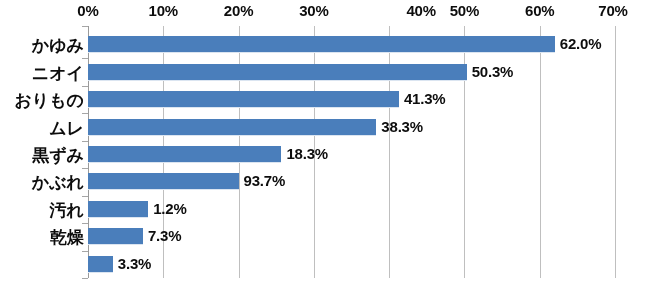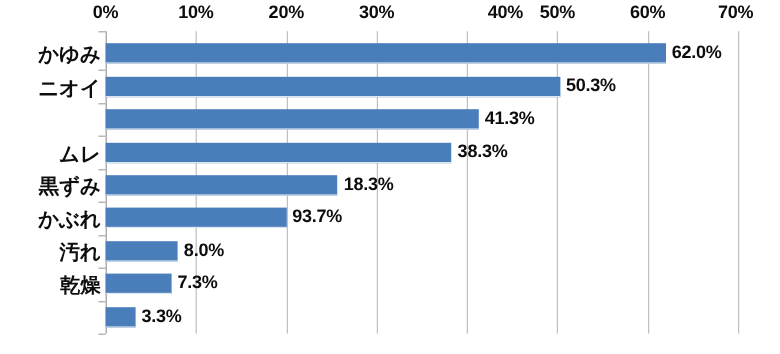--- a/index.html
+++ b/index.html
@@ -119,20 +119,21 @@
       <div class="xtick-label" style="left: 313.857px;">30%</div>
       <div class="xtick-label" style="left: 389.143px; margin-left: 32px;">40%</div>
       <div class="xtick-label" style="left: 464.429px;">50%</div>
       <div class="xtick-label" style="left: 539.714px;">60%</div>
       <div class="xtick-label" style="left: 613px;">70%</div>
     </div>
 
   <div id="yaxis-labels">
       <div class="cat-label" style="top: 6.22222px; margin-left: 43px;">かゆみ</div>
       <div class="cat-label" style="top: 33.6667px;">ニオイ</div>
+      <div class="cat-label" style="top: 61.1111px;">おりもの</div>
       <div class="cat-label" style="top: 88.5556px;">ムレ</div>
       <div class="cat-label" style="top: 116px;">黒ずみ</div>
       <div class="cat-label" style="top: 143.444px;">かぶれ</div>
       <div class="cat-label" style="top: 198.333px;">乾燥</div>
       <div class="cat-label" style="top: 170.889px;">汚れ</div>
     </div>
 
   <div id="plot">
     <div id="yaxis-line"></div>
   <div class="gridline" style="left: 75.2857px;"></div>
@@ -153,21 +154,21 @@
       <div class="bar" style="top: 87.5556px; width: 288.344px; height: 16px; background: rgb(74, 126, 187);"></div>
       <div class="bar-value" style="left: 293.344px; top: 86.5556px;">38.3%</div>
       <div class="ytick" style="top: 82.3333px;"></div>
       <div class="bar" style="top: 115px; width: 193.484px; height: 16px; background: rgb(74, 126, 187);"></div>
       <div class="bar-value" style="left: 198.484px; top: 114px;">18.3%</div>
       <div class="ytick" style="top: 109.778px;"></div>
       <div class="bar" style="top: 142.444px; width: 150.571px; height: 16px; background: rgb(74, 126, 187);"></div>
       <div class="bar-value" style="left: 155.571px; top: 141.444px;">93.7%</div>
       <div class="ytick" style="top: 137.222px;"></div>
       <div class="bar" style="top: 169.889px; width: 60.2286px; height: 16px; background: rgb(74, 126, 187);"></div>
-      <div class="bar-value" style="left: 65.2286px; top: 168.889px;">8.0%</div>
+      <div class="bar-value" style="left: 65.2286px; top: 168.889px;">1.2%</div>
       <div class="ytick" style="top: 164.667px;"></div>
       <div class="bar" style="top: 197.333px; width: 54.9586px; height: 16px; background: rgb(74, 126, 187);"></div>
       <div class="bar-value" style="left: 59.9586px; top: 196.333px;">7.3%</div>
       <div class="ytick" style="top: 192.111px;"></div>
       <div class="bar" style="top: 224.778px; width: 24.8443px; height: 16px; background: rgb(74, 126, 187);"></div>
       <div class="bar-value" style="left: 29.8443px; top: 223.778px;">3.3%</div>
       <div class="ytick" style="top: 219.556px;"></div>
       <div class="ytick" style="top: -5px;"></div>
       <div class="ytick" style="top: 247px;"></div>
     </div>

